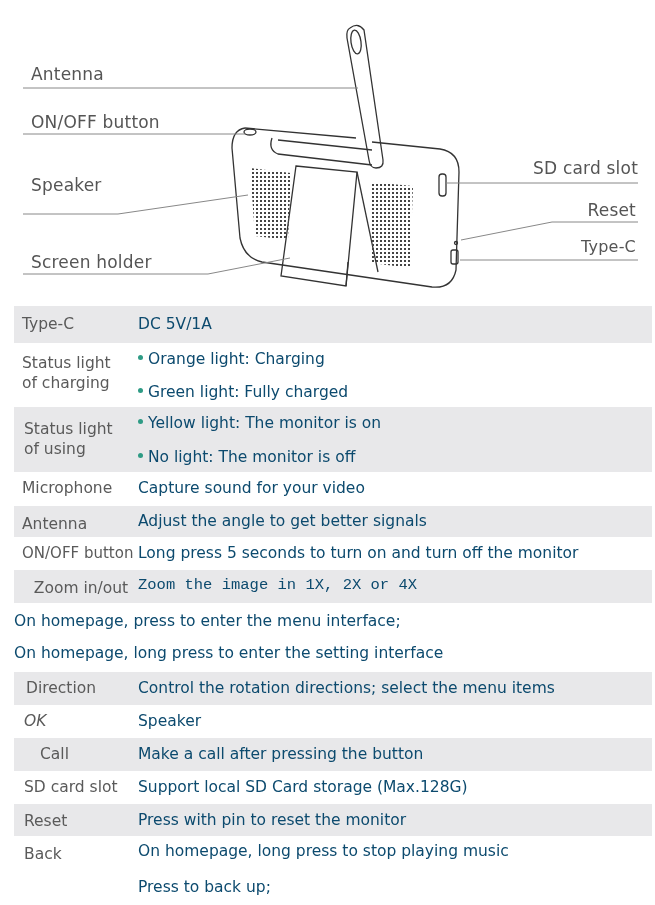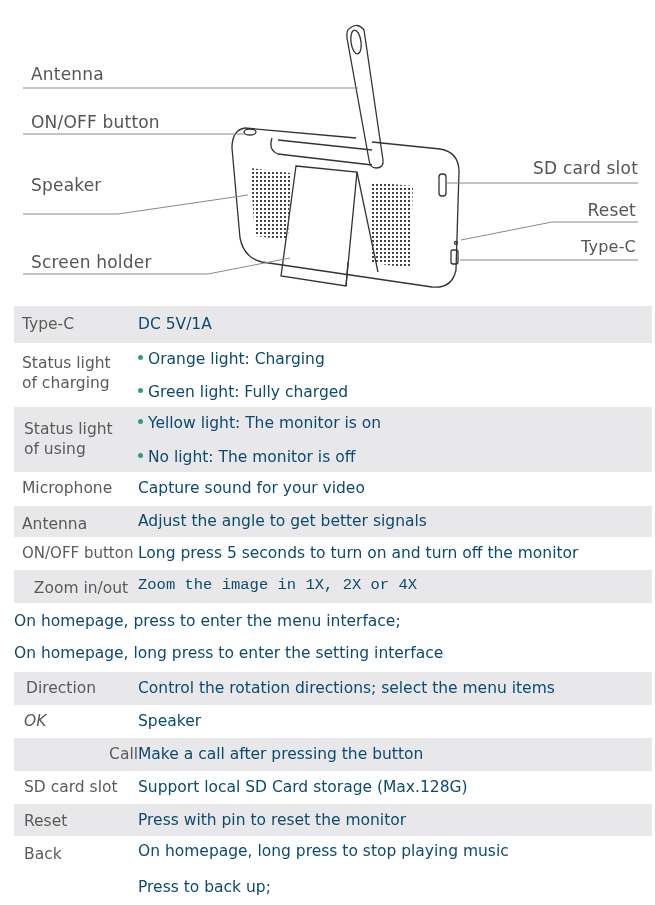--- a/index.html
+++ b/index.html
@@ -143,21 +143,21 @@
   </div>
 
   <div class="row" style="height:33px;">
     <div class="cell-label line" style="height:20px;line-height:33px;padding-left:10px;font-style:italic;">OK</div>
     <div class="cell-desc">
         <div class="line" style="height:33px;line-height:33px;">Speaker</div>
       </div>
   </div>
 
   <div class="row gray" style="height:33px;">
-    <div class="cell-label line" style="height:33px;line-height:33px;padding-left:10px;text-align:right;">Call</div>
+    <div class="cell-label line" style="height:33px;line-height:33px;padding-left:26px;">Call</div>
     <div class="cell-desc">
         <div class="line" style="height:33px;line-height:33px;">Make a call after pressing the button</div>
       </div>
   </div>
 
   <div class="row" style="height:33px;">
     <div class="cell-label line" style="height:33px;line-height:33px;padding-left:10px;">SD card slot</div>
     <div class="cell-desc">
         <div class="line" style="height:33px;line-height:33px;">Support local SD Card storage (Max.128G)</div>
       </div>

